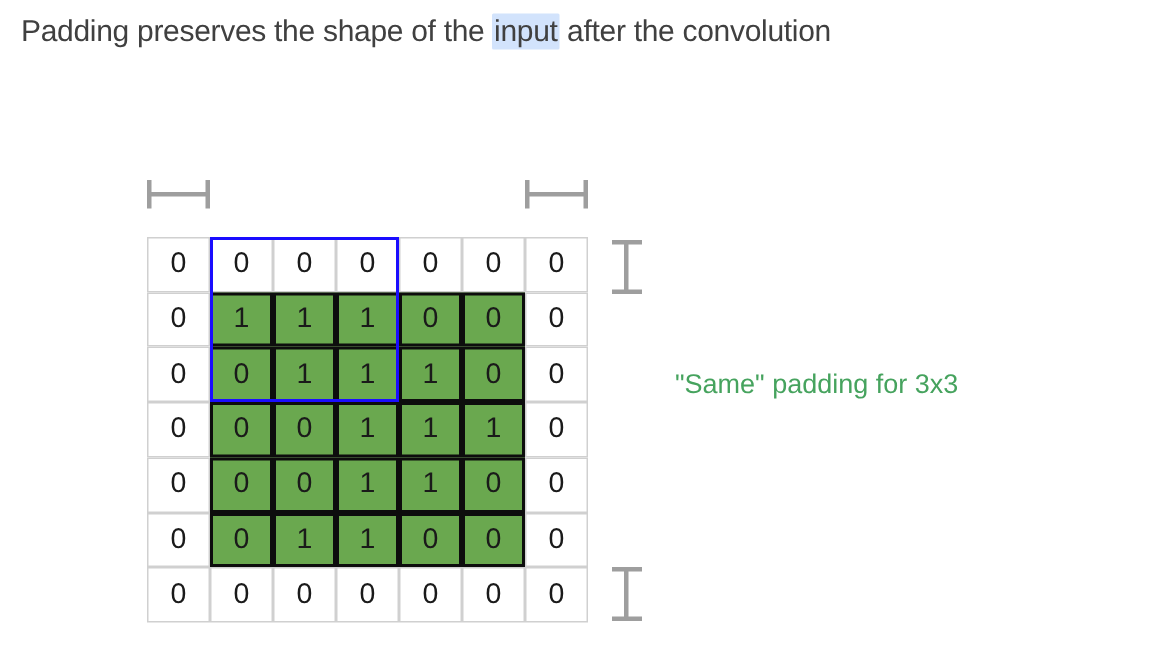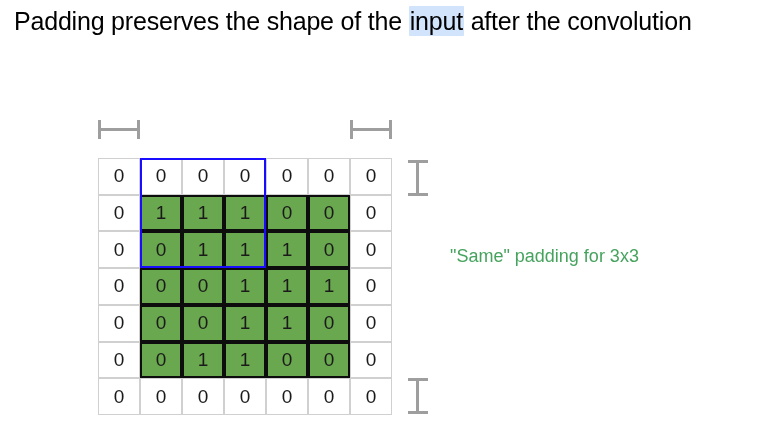--- a/index.html
+++ b/index.html
@@ -15,24 +15,24 @@
     position: relative;
     color: #202124;
   }
 
   
   #title {
     position: absolute;
     left: 14px;
     top: 4px;
     width: 740px;
-    font-size: 25px;
+    font-size: 20px;
     line-height: 34px;
     font-weight: 400;
-    color: #000000;
+    color: #404040;
     letter-spacing: -0.2px;
   }
   #title .hl {
     background: #d2e3fc;
     padding: 1px 1px;
     border-radius: 1px;
   }
 
   
   #figure {

